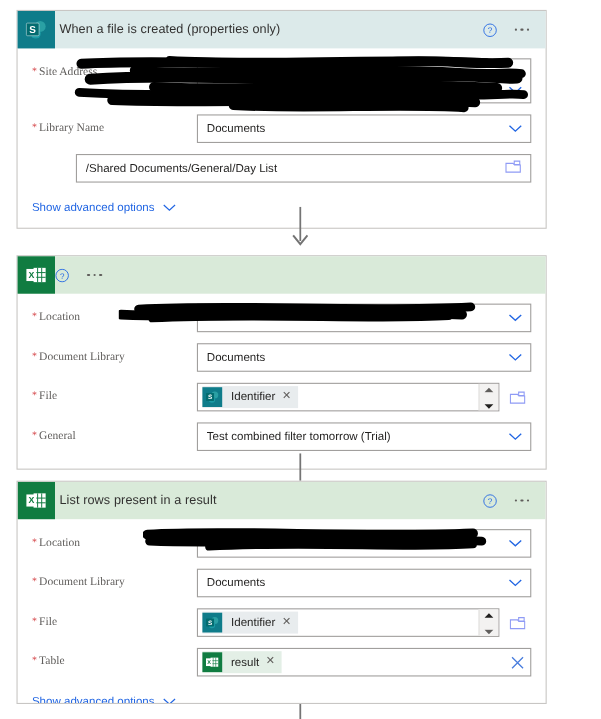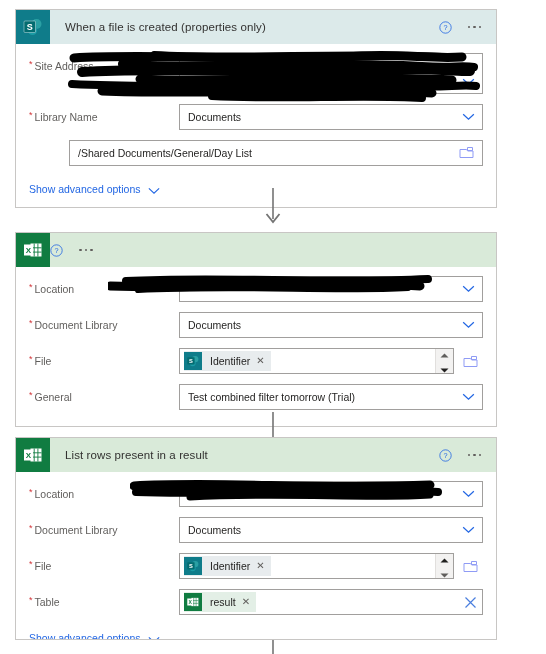--- a/index.html
+++ b/index.html
@@ -35,21 +35,21 @@
   .card-header.xl{background:#d9ead9;}
   .app-icon{
     width:34px;height:34px;
     flex:0 0 34px;
     display:flex;align-items:center;justify-content:center;
   }
   .app-icon.sharepoint{background:#0f7c8a;}
   .app-icon.excel{background:#107c41;}
   .card-title{
     flex:1 1 auto;
-    padding-left:15px;
+    padding-left:4px;
     font-size:11.5px;
     color:#323130;
     letter-spacing:.1px;
   }
   .hdr-actions{
     display:flex;align-items:center;
     gap:14px;
     padding-right:13px;
   }
   .help-icon{width:13px;height:13px;display:block;}
@@ -68,20 +68,21 @@
     margin-bottom:10px;
     min-height:26px;
   }
   .lbl{
     width:110px;
     flex:0 0 110px;
     font-size:10.5px;
     color:#605e5c;
     padding-top:7px;
     white-space:nowrap;
+    font-family:Liberation Serif, serif;
   }
   .req{color:#d13438;font-size:9px;margin-right:2px;vertical-align:top;line-height:1;}
   .ctrl{
     flex:1 1 auto;
     position:relative;
     margin-left:40px;
   }
   .box{
     border:1px solid #a19f9d;
     background:#fff;
@@ -138,21 +139,21 @@
   .chip.sp{background:#e8ecee;}
   .chip.xl{background:#e3efe6;}
   .chip-ic{width:18px;height:18px;flex:0 0 18px;margin-right:8px;display:flex;align-items:center;justify-content:center;}
   .chip-ic.sp{background:#0f7c8a;}
   .chip-ic.xl{background:#107c41;}
   .chip-label{margin-right:6px;}
   .chip-x{color:#605e5c;font-size:10px;line-height:1;}
 
   
   .adv{
-    display:flex;align-items:flex-end;gap:7px;
+    display:flex;align-items:center;gap:7px;
     color:#2266e3;
     font-size:10.5px;
     padding:7px 0 12px 0;
   }
 
   
   .conn{
     position:absolute;
     left:0;width:546px;
     display:flex;justify-content:center;

